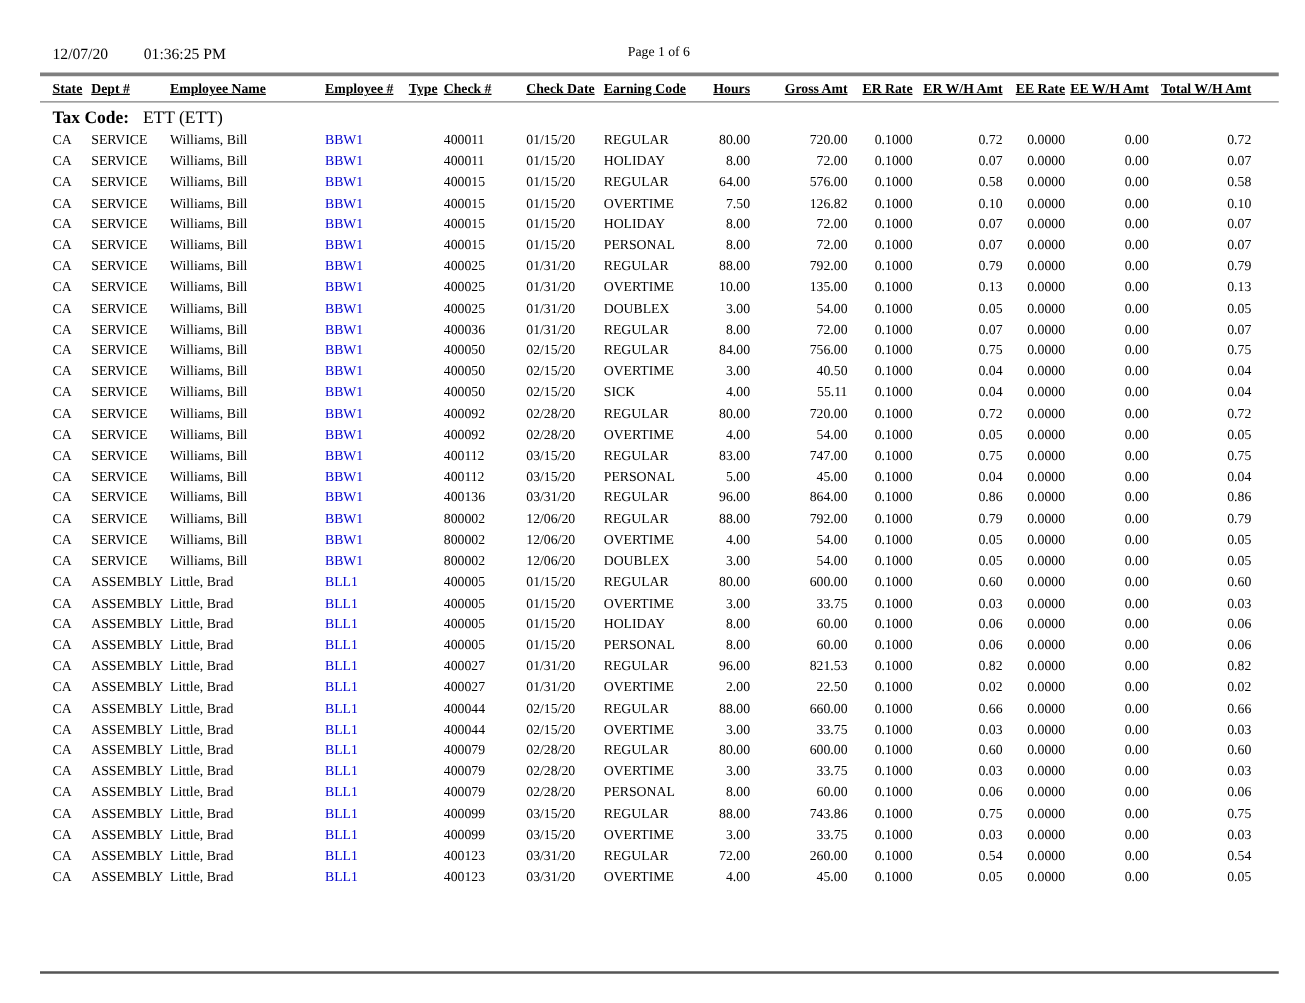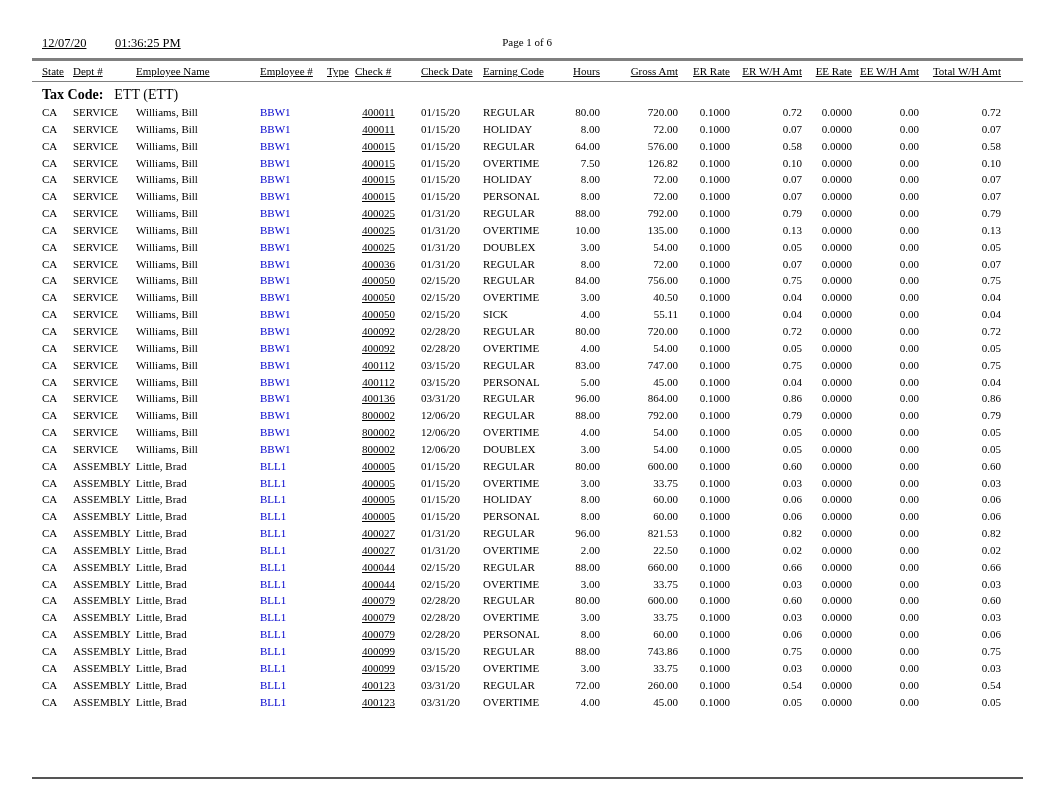--- a/index.html
+++ b/index.html
@@ -3,44 +3,44 @@
 <meta charset="utf-8">
 <style>
   html,body{margin:0;padding:0;background:#fff;}
   .page{
     position:relative;width:1044px;height:802px;background:#ffffff;
     font-family:"Liberation Serif", serif;color:#000;overflow:hidden;
   }
   
   .hdr{display:flex;align-items:flex-start;padding:36px 41px 0 42px;}
   .hdr-left{flex:none;width:255px;font-size:12.5px;}
-  .hdr-left .line1{display:flex;text-decoration:underline;}
+  .hdr-left .line1{display:flex;}
   .hdr-left .date{display:inline-block;width:73px;}
   .hdr-left .printed{margin-top:7px;}
   .hdr-center{flex:1;text-align:center;}
   .company-box{
     width:441px;margin:3px auto 0;border:1px dotted #000;
     font-weight:bold;font-size:12.5px;line-height:15px;
   }
   .report-title{font-size:16px;font-weight:bold;margin-top:4px;letter-spacing:.2px;}
   .hdr-right{flex:none;width:255px;text-align:right;font-size:11px;}
   .thick-rule{height:3px;background:#7f7f7f;margin:7px 21px 0 32px;}
   
   table.rpt{border-collapse:collapse;table-layout:fixed;width:959px;margin-left:42px;}
   table.rpt th, table.rpt td{padding:0;white-space:nowrap;overflow:visible;}
-  th{font-size:11px;font-weight:normal;text-align:left;padding:4px 0 4px 0 !important;}
+  th{font-size:11px;font-weight:bold;text-align:left;padding:4px 0 4px 0 !important;}
   th span{text-decoration:underline;}
   th.r{text-align:right;}
   .thin-rule{height:1px;background:#808080;margin:0 21px 0 32px;}
   .taxline{padding:5px 0 3px 42px;font-size:14px;height:14px;}
   .taxline .lbl{font-weight:bold;}
   .taxline .val{margin-left:11px;}
   td{font-size:11px;line-height:16.85px;}
   td.c3{color:#0000CC;}
-  td.c5{text-align:center;padding-right:6px !important;text-decoration:underline;}
+  td.c5{text-align:left;padding-right:6px !important;}
   th.c6, td.c6{padding-left:13px !important;}
   td.c8,td.c9,td.c10,td.c11,td.c12,td.c13,td.c14{text-align:right;}
   .footer-rule{position:absolute;left:32px;right:21px;top:777px;height:2px;background:#555;}
 </style>
 </head>
 <body>
 
 <div class="page">
 
   <div class="hdr">

